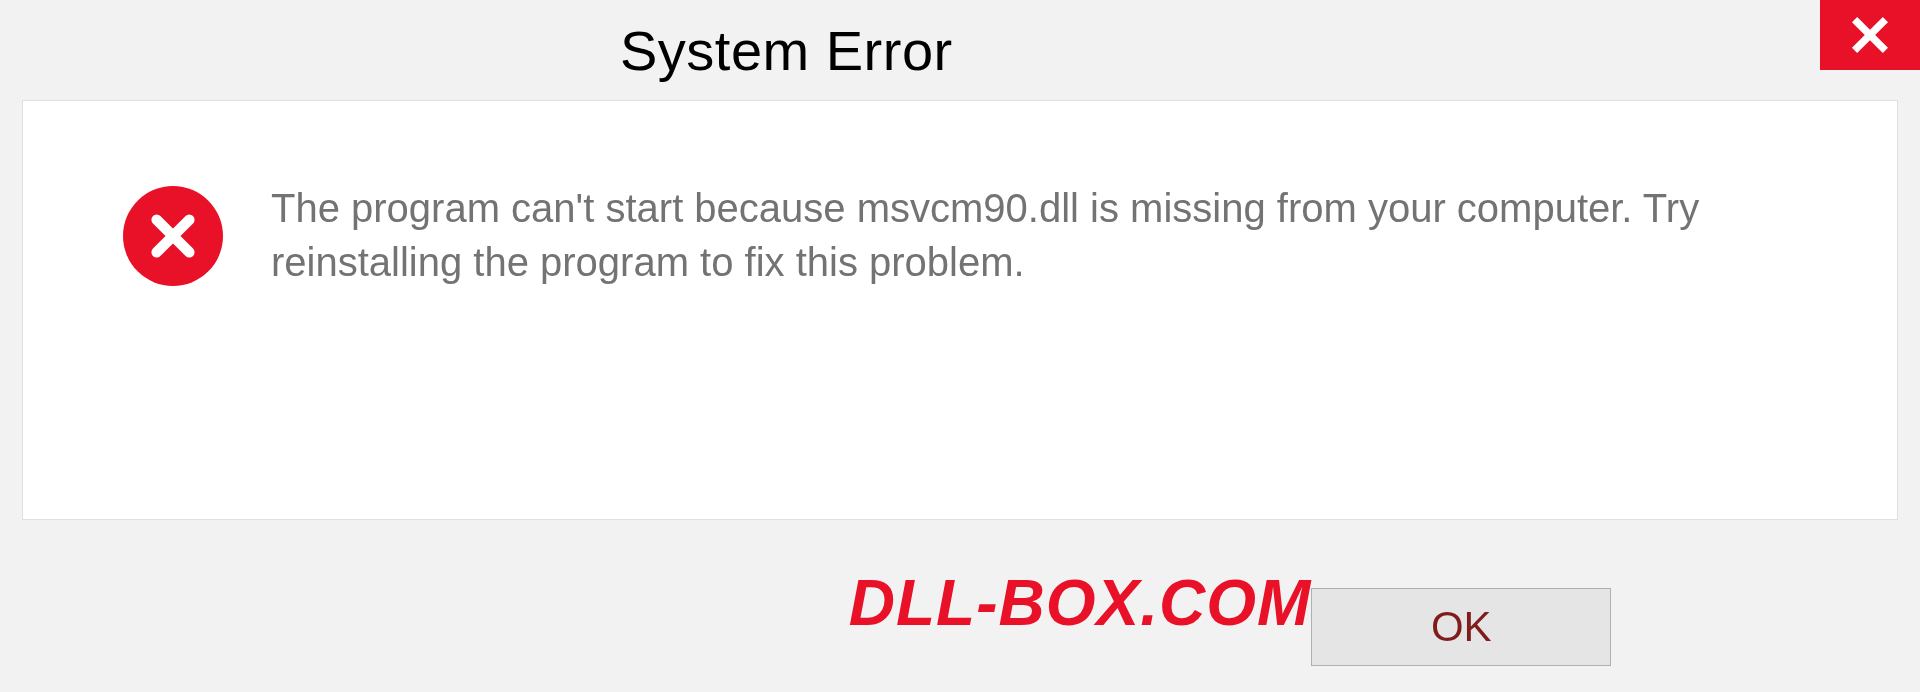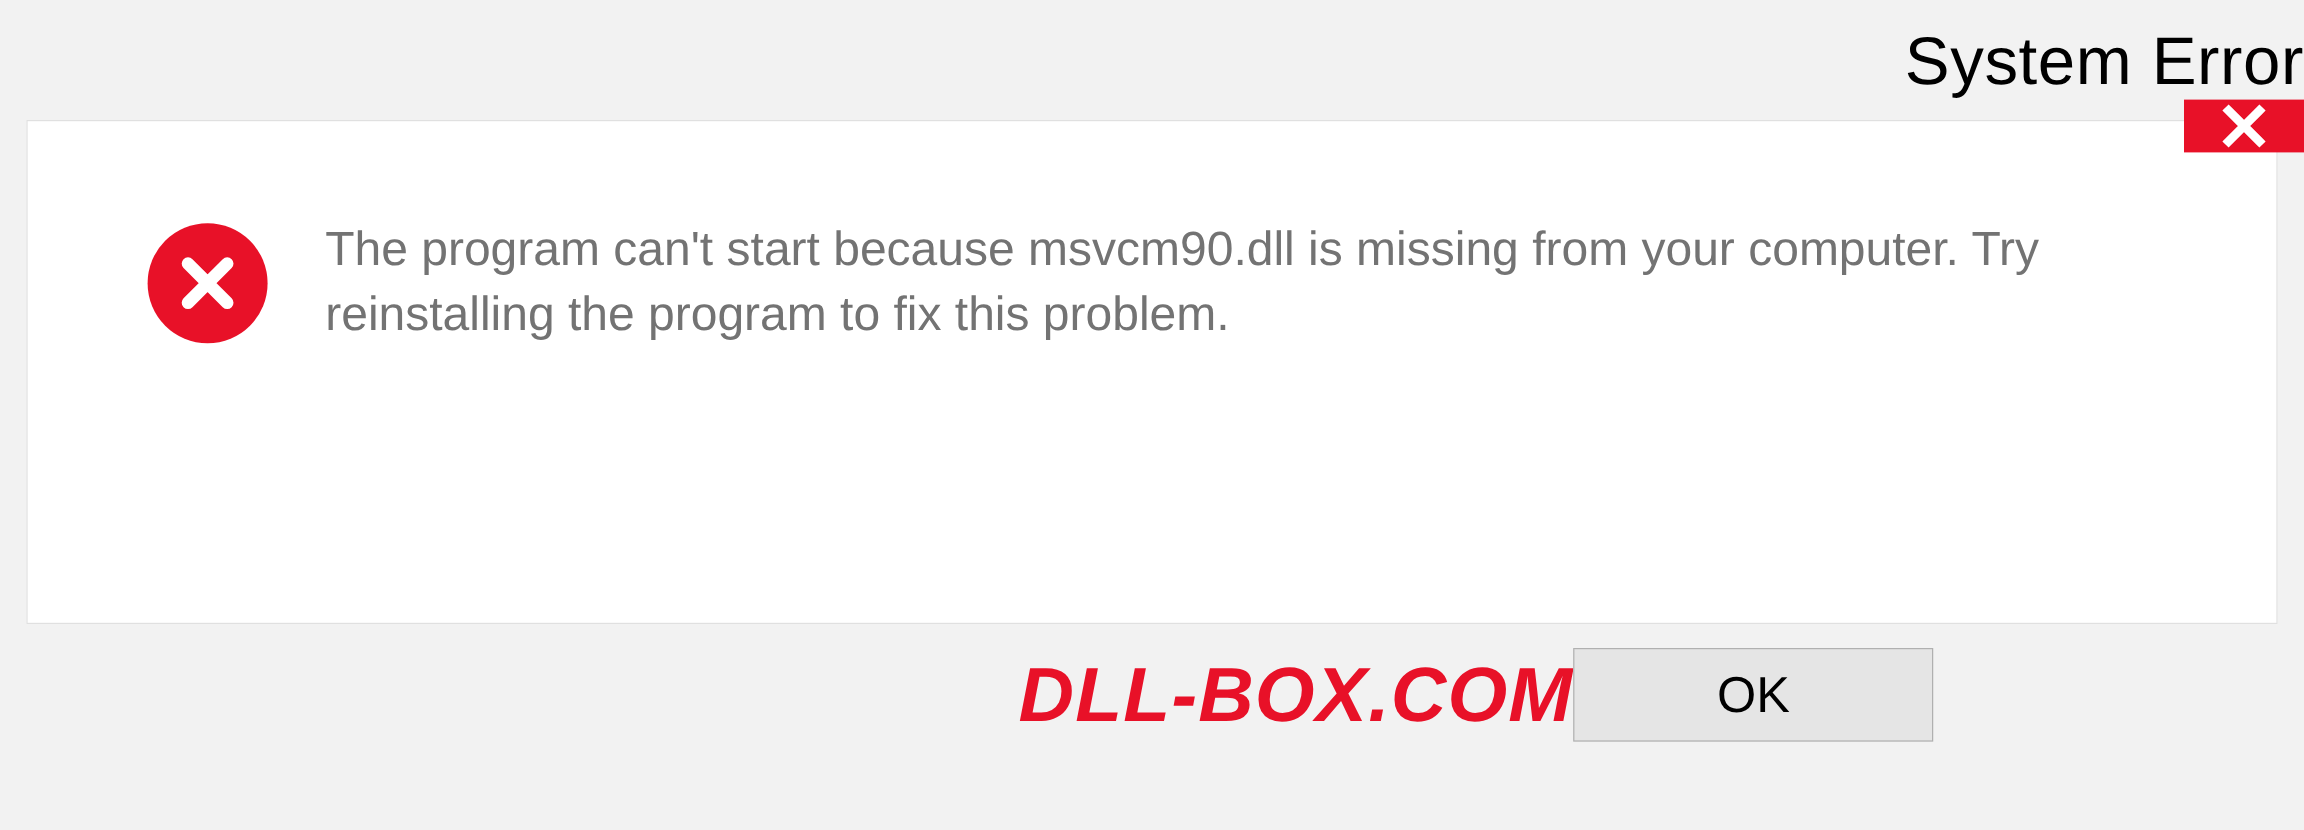--- a/index.html
+++ b/index.html
@@ -11,24 +11,23 @@
       font-family: "Segoe UI", Arial, sans-serif;
       background: #f2f2f2;
       width: 1920px;
       height: 692px;
       position: relative;
       overflow: hidden;
     }
     .titlebar {
       display: flex;
       justify-content: space-between;
-      align-items: flex-end;
+      align-items: flex-start;
       height: 100px;
       padding: 0;
-      flex-direction: column;
     }
     .title {
       font-size: 56px;
       font-weight: 400;
       color: #000;
       margin-left: 620px;
       margin-top: 18px;
       letter-spacing: 0.5px;
     }
     .close-btn {
@@ -90,26 +89,27 @@
       font-family: Arial, sans-serif;
       letter-spacing: 1px;
       margin-left: 540px;
     }
     .ok-btn {
       width: 300px;
       height: 78px;
       background: #e5e5e5;
       border: 1px solid #b0b0b0;
       font-size: 42px;
-      color: #000000;
+      color: #7f1d1d;
       display: flex;
       align-items: center;
       justify-content: center;
       cursor: pointer;
       font-family: "Segoe UI", Arial, sans-serif;
+      margin-top: 48px;
     }
   </style>
 </head>
 <body>
 
 <div class="titlebar">
   <div class="title">System Error</div>
   <div class="close-btn">
     <svg viewBox="0 0 24 24">
       <path d="M5 5 L19 19 M19 5 L5 19" stroke="#fff" stroke-width="4" stroke-linecap="square" fill="none"></path>

